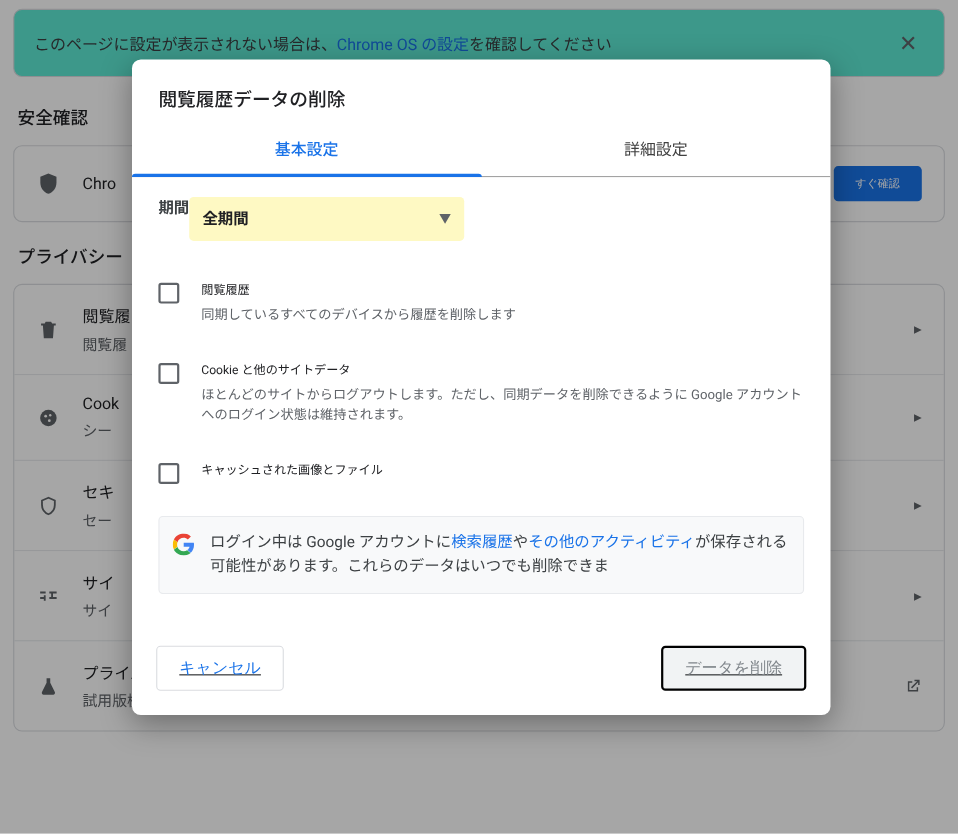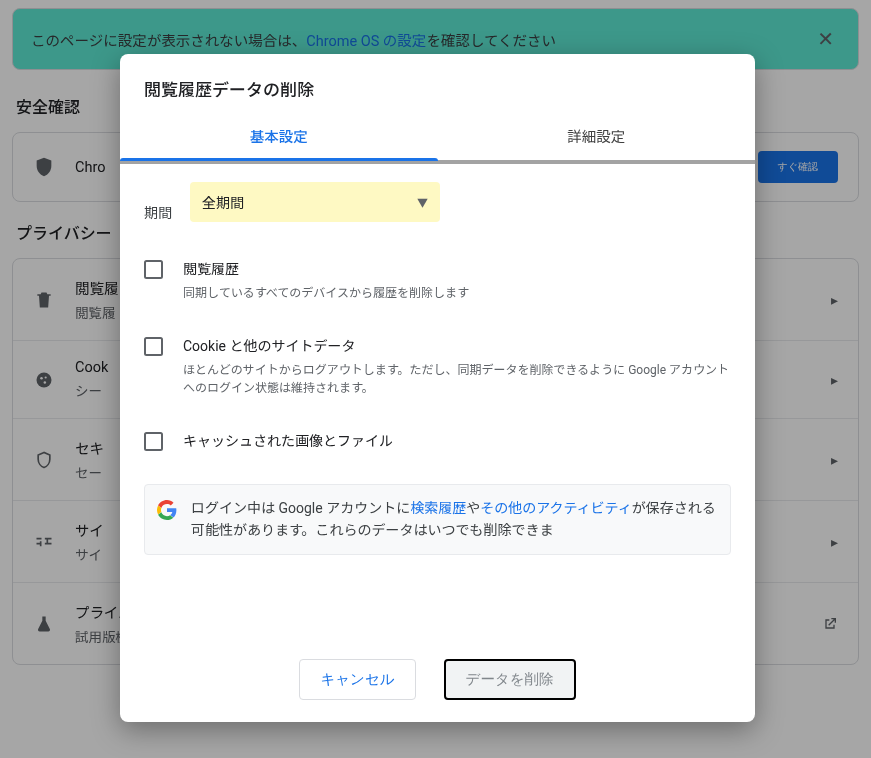--- a/index.html
+++ b/index.html
@@ -80,35 +80,35 @@
   .primary-btn {
     background:#1a73e8; color:#fff; border:none;
     padding: 9px 20px; border-radius:4px; font-size:10px;
     cursor:pointer;
   }
 
   
   .dialog {
     position:absolute;
     left: 120px; top: 54px;
-    width: 635px; height: 668px;
+    width: 635px; height: 596px;
     background:#fff;
     border-radius:8px;
     box-shadow: 0 8px 28px rgba(0,0,0,0.35);
     z-index:10;
     display:flex; flex-direction:column;
     overflow:hidden;
   }
   .dialog-title {
     font-size:17px; font-weight:500; color:#202124;
     padding: 22px 24px 12px;
   }
   .tabs {
     display:flex;
-    border-bottom:4px solid #a3a3a3;
+    border-bottom:1px solid #a3a3a3;
   }
   .tab {
     flex:1;
     text-align:center;
     padding: 12px 0 14px;
     font-size:14.5px;
     color:#404040;
     cursor:pointer;
     position:relative;
   }
@@ -123,22 +123,23 @@
     height:3px; background:#1a73e8;
     border-radius: 3px 3px 0 0;
   }
 
   .dialog-body {
     padding: 18px 24px 8px;
     flex:1;
     overflow:hidden;
   }
   .time-row {
-    display:flex; align-items:flex-end; gap:18px;
+    display:flex; align-items:flex-start; 
     margin-bottom: 22px;
+    font-weight: bold;
   }
   .time-label { font-size:14px; color:#3c4043; }
   .select {
     flex: 0 0 250px;
     background:#fef9c3;
     border-radius:4px;
     padding: 10px 12px;
     display:flex; align-items:center; justify-content:space-between;
     font-size:14px; color:#202124;
     cursor:pointer;
@@ -150,42 +151,43 @@
     padding: 14px 0 18px;
   }
   .checkbox {
     width:19px; height:19px; flex:0 0 19px;
     border:2px solid #5f6368;
     border-radius:2.5px;
     margin-top:2px;
     cursor:pointer;
   }
   .check-text { flex:1; }
-  .check-title { font-size:14px; color:#202124; margin-bottom:6px; }
+  .check-title { font-size:11px; color:#202124; margin-bottom:6px; }
   .check-desc { font-size:12px; color:#5f6368; line-height:1.55; }
 
   .note-box {
     margin-top: 10px;
     border:1px solid #e8eaed;
     background:#f8f9fa;
     border-radius:4px;
     padding: 12px 14px 12px 12px;
     display:flex; gap:14px; align-items:flex-start;
     font-size:14px; color:#3c4043; line-height:1.6;
   }
   .g-logo {
     width:20px; height:20px; flex:0 0 20px;
     margin-top:3px;
     display:flex; align-items:center; justify-content:center;
   }
   .note-box a { color:#1a73e8; text-decoration:none; }
 
   .dialog-actions {
-    display:flex; justify-content:center; gap:28px;
+    display:flex; justify-content:space-between; gap:28px;
     padding: 16px 22px 22px;
+    text-decoration: underline;
   }
   .btn {
     padding: 9px 20px;
     border-radius:4px;
     font-size:14.5px;
     cursor:pointer;
     background:#fff;
   }
   .btn-cancel {
     border:1px solid #dadce0; color:#1a73e8;

